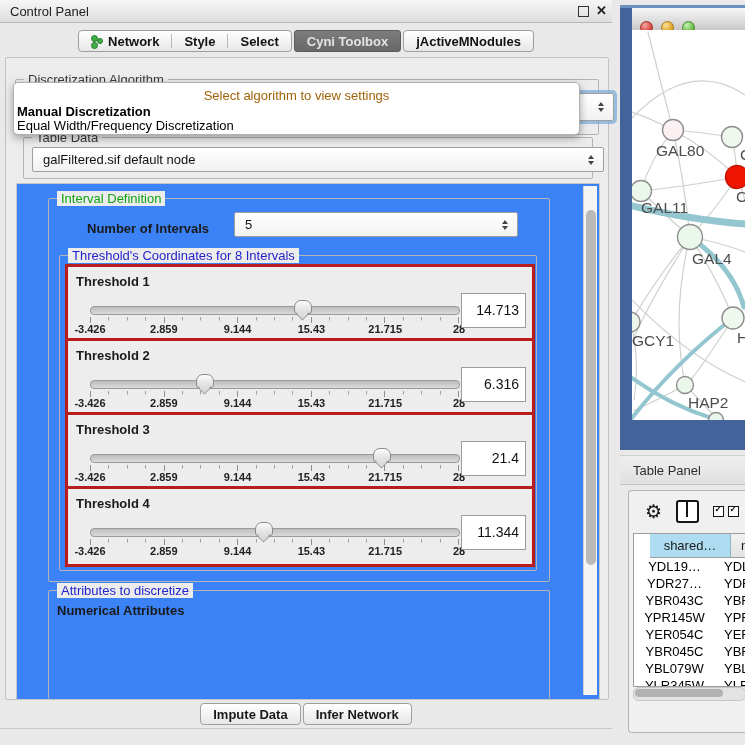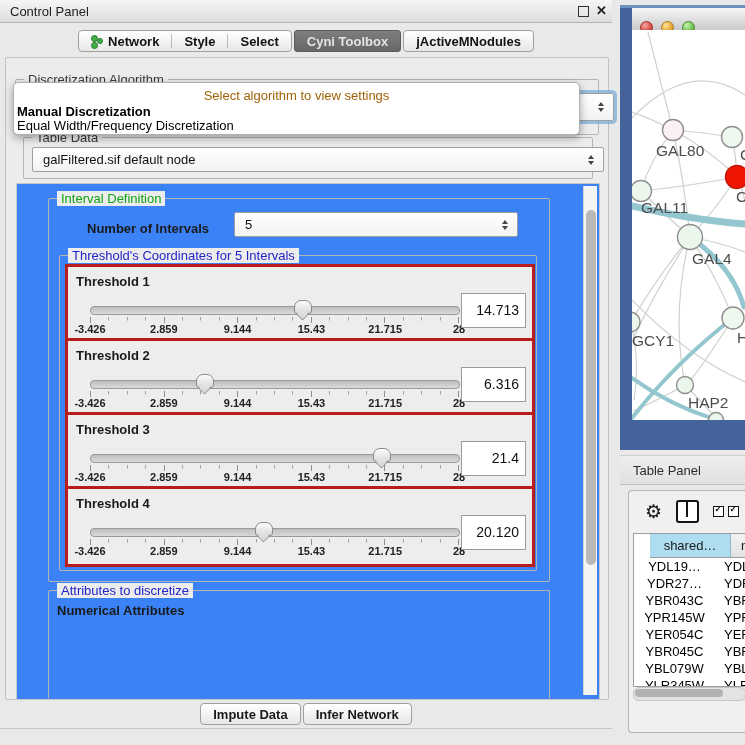--- a/index.html
+++ b/index.html
@@ -219,21 +219,21 @@
         <span id="num-int-label">Number of Intervals</span>
         <div class="combo" id="num-int-combo">
           <span>5</span>
           <span class="arrows">
               <b class="up"></b>
               <b class="dn"></b>
             </span>
         </div>
 
         <div class="group" id="thresh-group">
-          <span class="group-label g-blue" style="background:#ededed;">Threshold's Coordinates for 5 Intervals</span>
+          <span class="group-label g-blue" style="background:#ededed;">Threshold's Coordinates for 8 Intervals</span>
 
           <div class="th-row" style="top:8px;">
             <span class="th-label">Threshold 1</span>
             <div class="th-track"></div>
             <div class="th-thumb" style="left:226px;"></div>
             <div class="th-ticks"></div>
             <div class="th-ticklabels">
               <span style="left:0%">-3.426</span>
               <span style="left:20%">2.859</span>
               <span style="left:40%">9.144</span>
@@ -282,21 +282,21 @@
             <div class="th-thumb" style="left:187px;"></div>
             <div class="th-ticks"></div>
             <div class="th-ticklabels">
               <span style="left:0%">-3.426</span>
               <span style="left:20%">2.859</span>
               <span style="left:40%">9.144</span>
               <span style="left:60%">15.43</span>
               <span style="left:80%">21.715</span>
               <span style="left:100%">28</span>
             </div>
-            <div class="th-value">20.120</div>
+            <div class="th-value">11.344</div>
           </div>
         </div>
       </div>
 
       <div class="group" id="attr-group">
         <span class="group-label g-blue">Attributes to discretize</span>
         <span id="attr-list-label">Numerical Attributes</span>
       </div>
 
       <div id="settings-vscroll">

